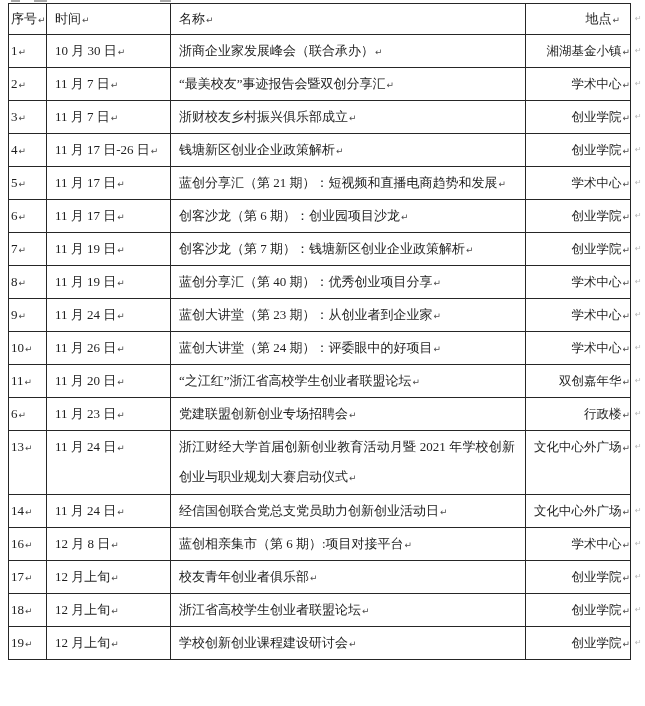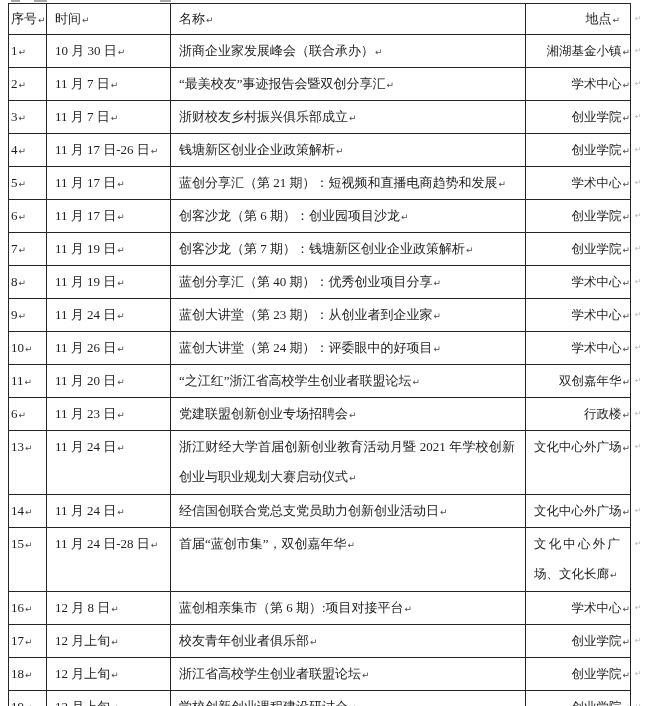--- a/index.html
+++ b/index.html
@@ -180,27 +180,20 @@
         <td class="col-place nowrap"><span>文化中心外广场</span><span class="pmark">↵</span></td>
         <td class="row-end">↵</td>
       </tr>
       <tr>
         <td class="col-index"><span>14</span><span class="pmark">↵</span></td>
         <td class="col-time"><span>11 月 24 日</span><span class="pmark">↵</span></td>
         <td class="col-name"><span>经信国创联合党总支党员助力创新创业活动日</span><span class="pmark">↵</span></td>
         <td class="col-place nowrap"><span>文化中心外广场</span><span class="pmark">↵</span></td>
         <td class="row-end">↵</td>
       </tr>
-      <tr class="tall">
-        <td class="col-index"><span>15</span><span class="pmark">↵</span></td>
-        <td class="col-time"><span>11 月 24 日-28 日</span><span class="pmark">↵</span></td>
-        <td class="col-name"><span>首届“蓝创市集”，双创嘉年华</span><span class="pmark">↵</span></td>
-        <td class="col-place wrap"><span>文化中心外广场、文化长廊</span><span class="pmark">↵</span></td>
-        <td class="row-end">↵</td>
-      </tr>
       <tr>
         <td class="col-index"><span>16</span><span class="pmark">↵</span></td>
         <td class="col-time"><span>12 月 8 日</span><span class="pmark">↵</span></td>
         <td class="col-name"><span>蓝创相亲集市（第 6 期）:项目对接平台</span><span class="pmark">↵</span></td>
         <td class="col-place nowrap"><span>学术中心</span><span class="pmark">↵</span></td>
         <td class="row-end">↵</td>
       </tr>
       <tr>
         <td class="col-index"><span>17</span><span class="pmark">↵</span></td>
         <td class="col-time"><span>12 月上旬</span><span class="pmark">↵</span></td>

